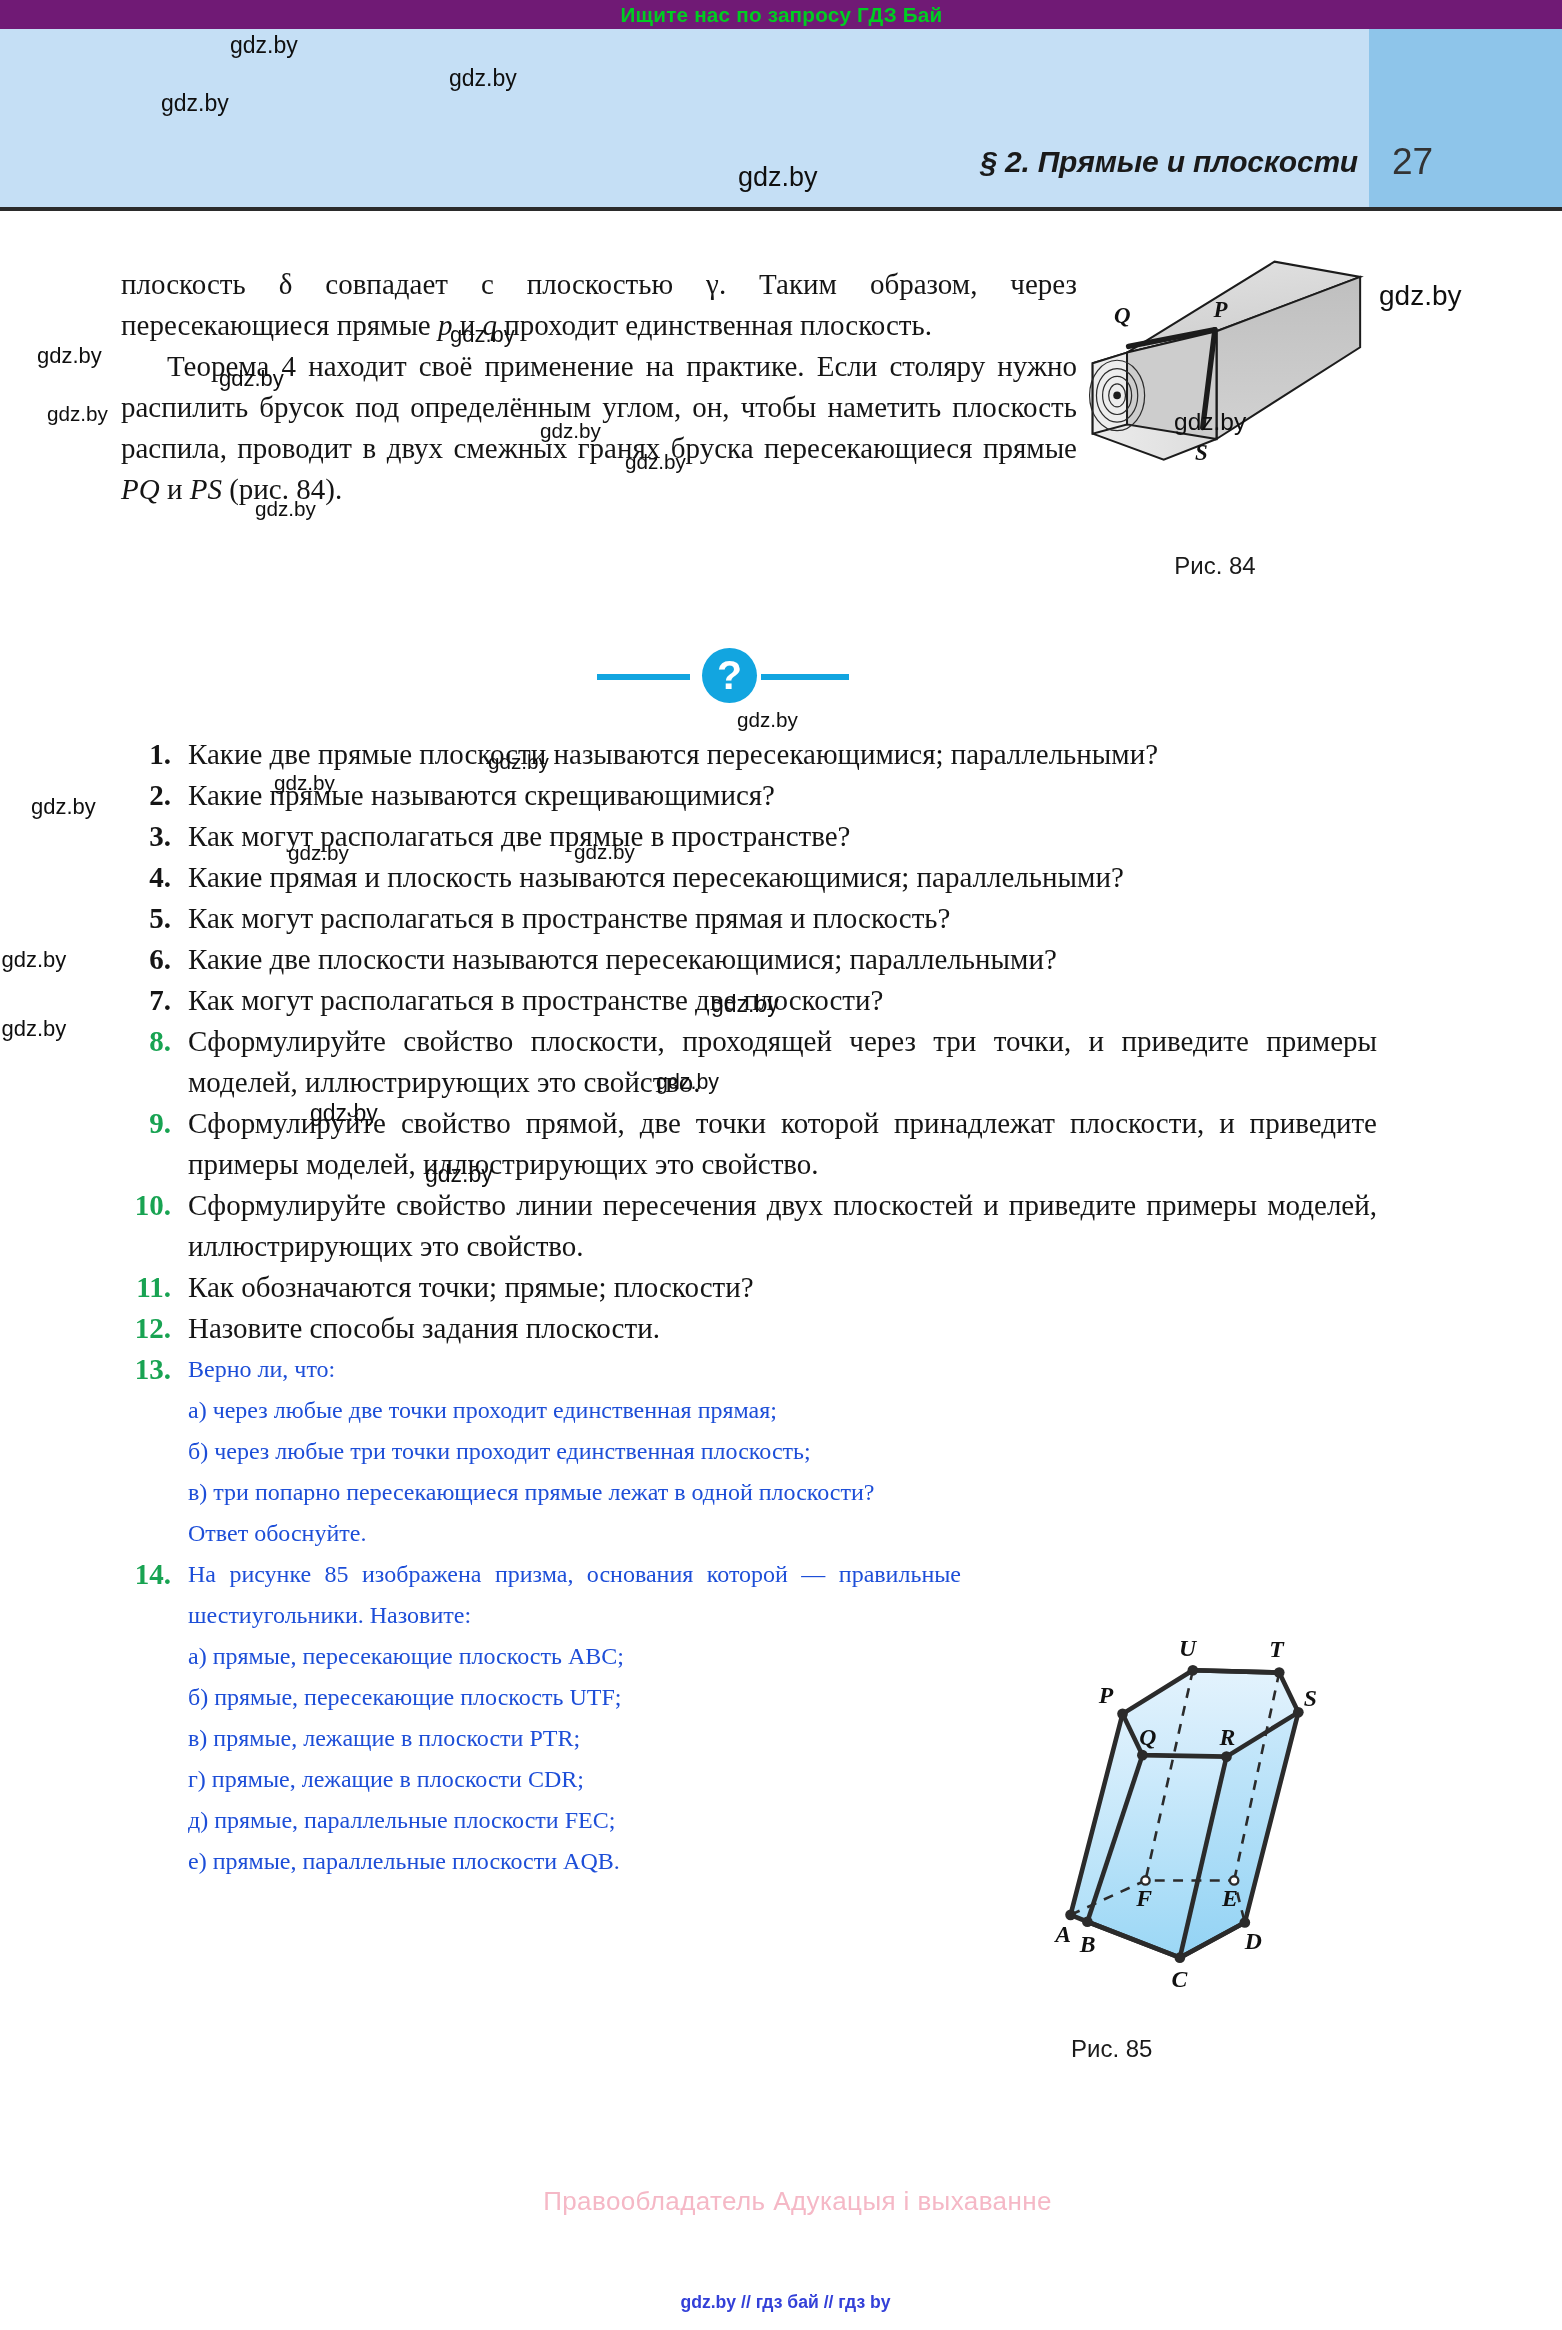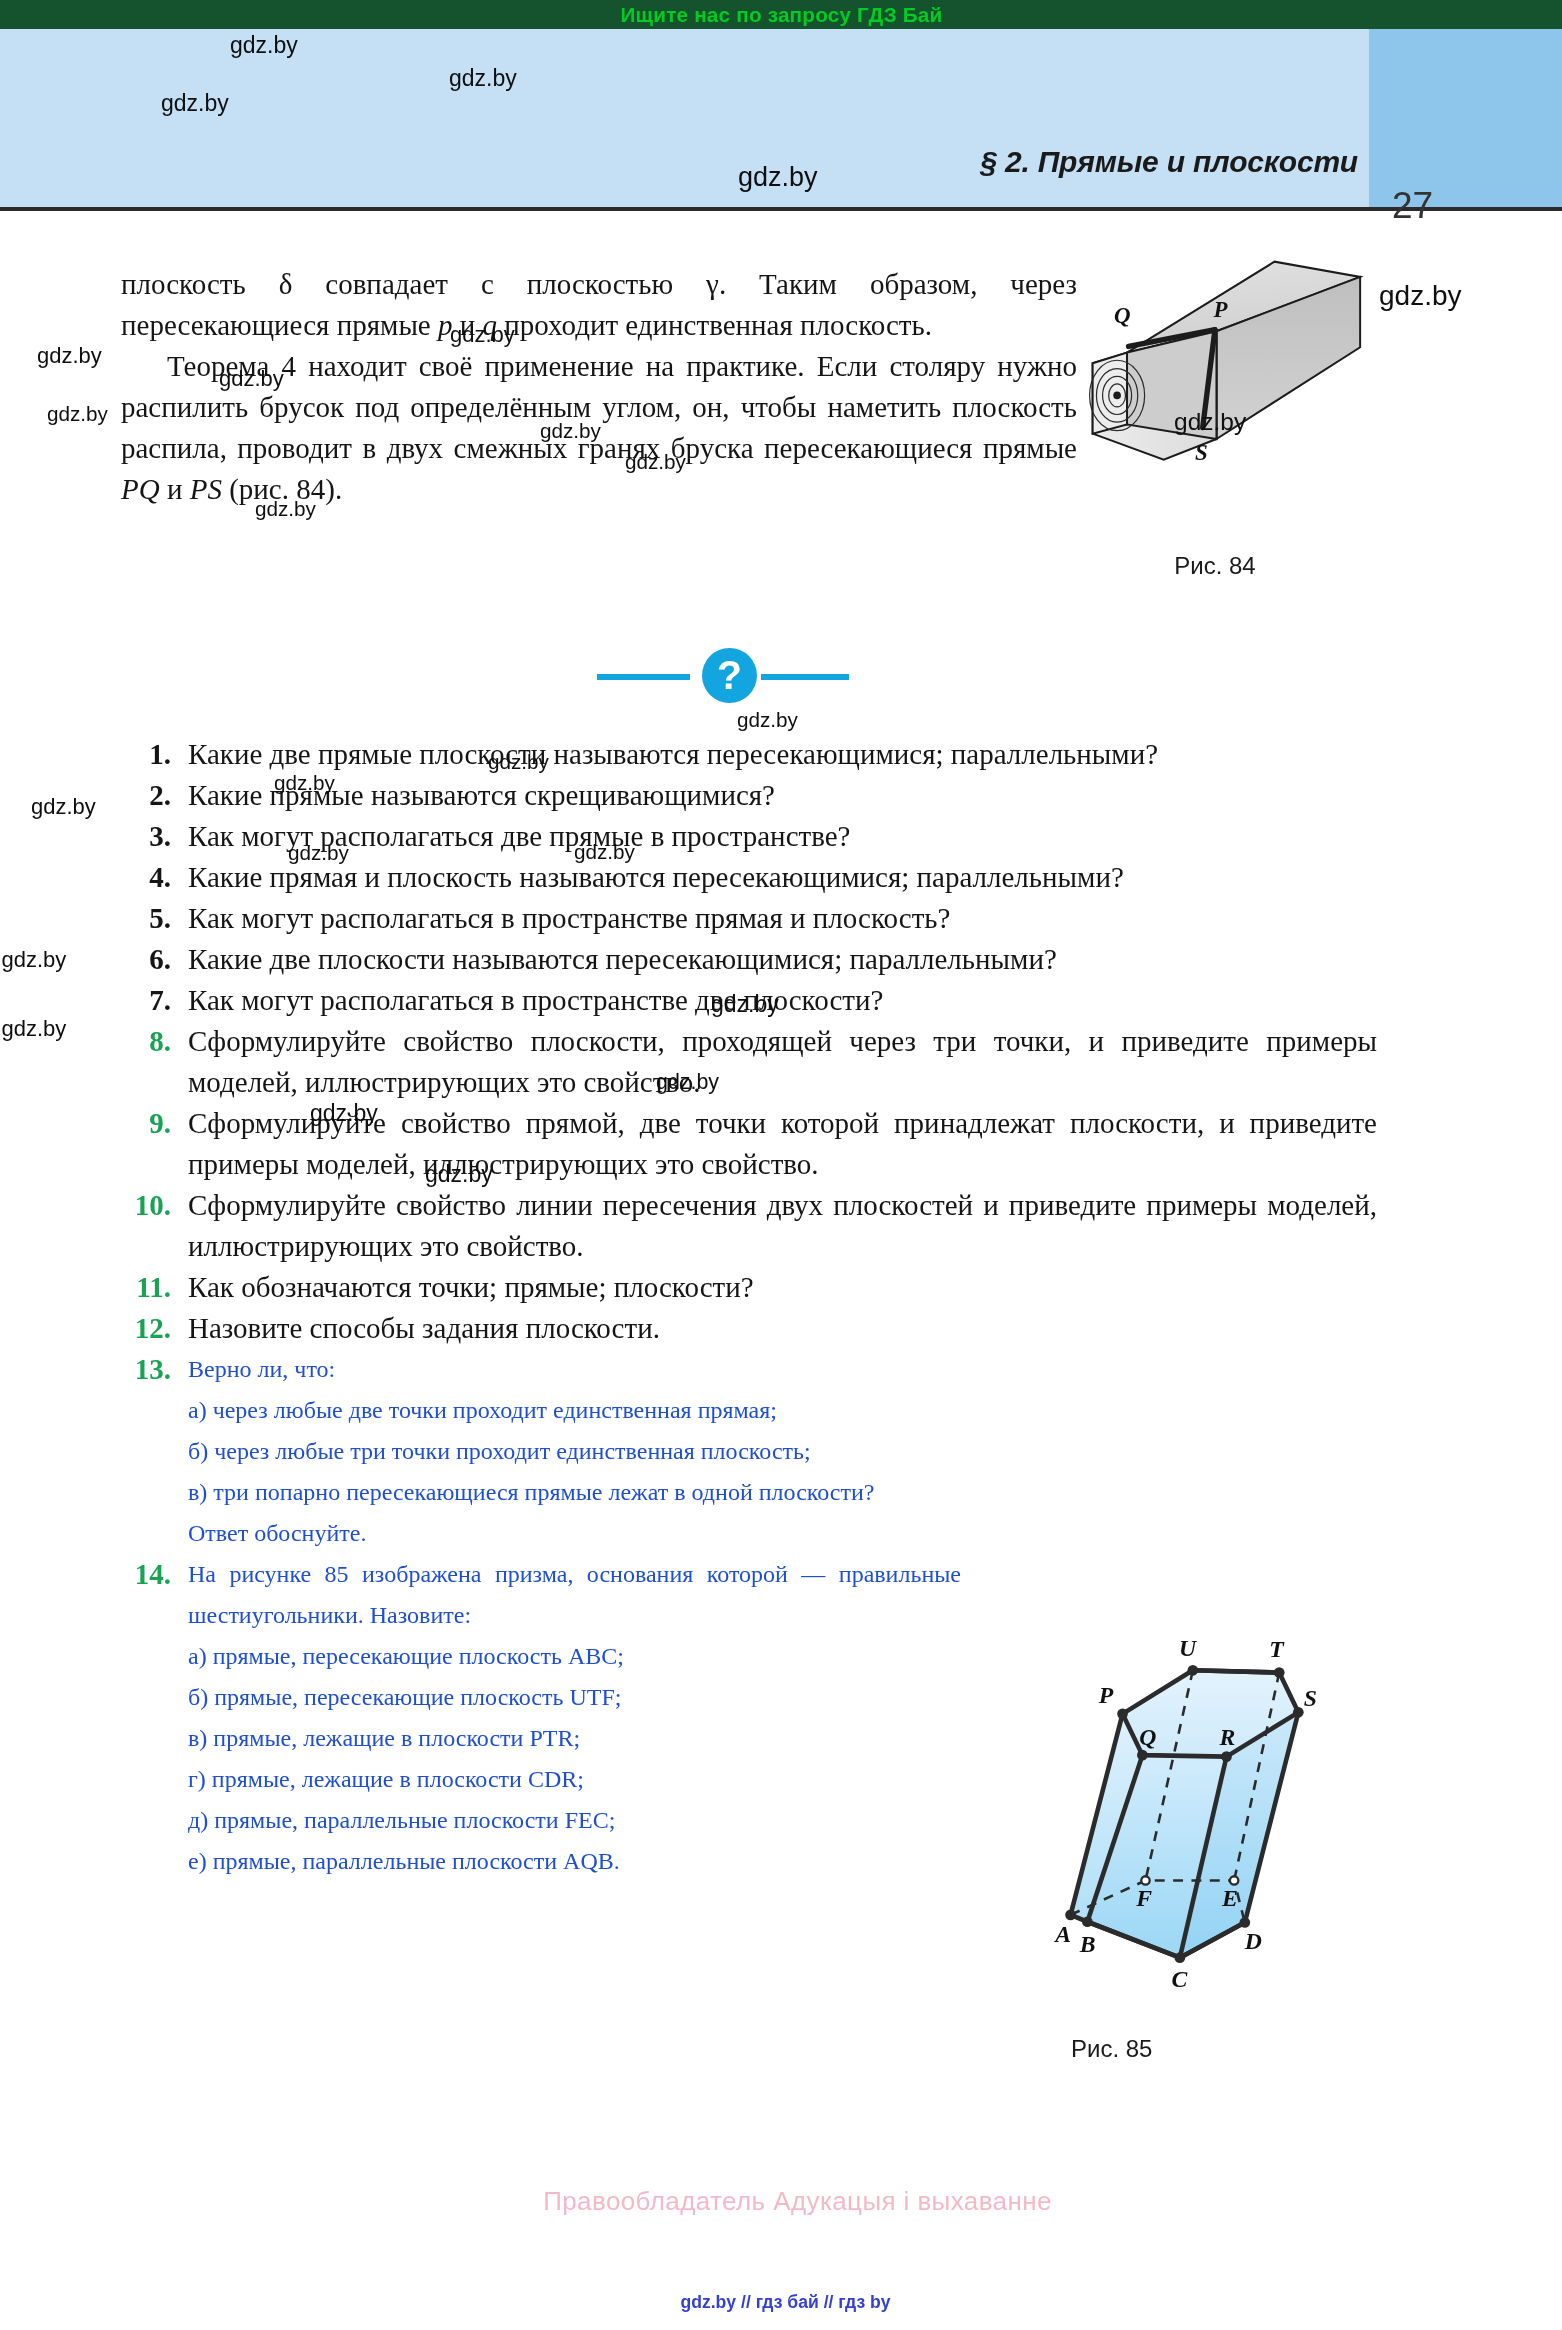--- a/index.html
+++ b/index.html
@@ -14,21 +14,21 @@
     font-family: "Liberation Serif", serif;
     overflow: hidden;
   }
 
   
   .promo-strip {
     position: absolute;
     left: 0; top: 0;
     width: 1563px;
     height: 29px;
-    background: #14532d;
+    background: #701a75;
     text-align: center;
   }
   .promo-text {
     font-family: "Liberation Sans", sans-serif;
     font-size: 20.7px;
     font-weight: bold;
     color: #00cc22;
     line-height: 29px;
     letter-spacing: 0.2px;
   }
@@ -70,21 +70,20 @@
   }
   .header-page-number {
     position: absolute;
     left: 1392px;
     top: 162px;
     transform: translateY(-50%);
     font-family: "Liberation Sans", sans-serif;
     font-size: 37px;
     color: #333333;
     letter-spacing: 0px;
-    margin-top: 44px;
   }
 
   
   .body-para {
     position: absolute;
     left: 121px;
     top: 264px;
     width: 956px;
     font-family: "Liberation Serif", serif;
     font-size: 29px;

